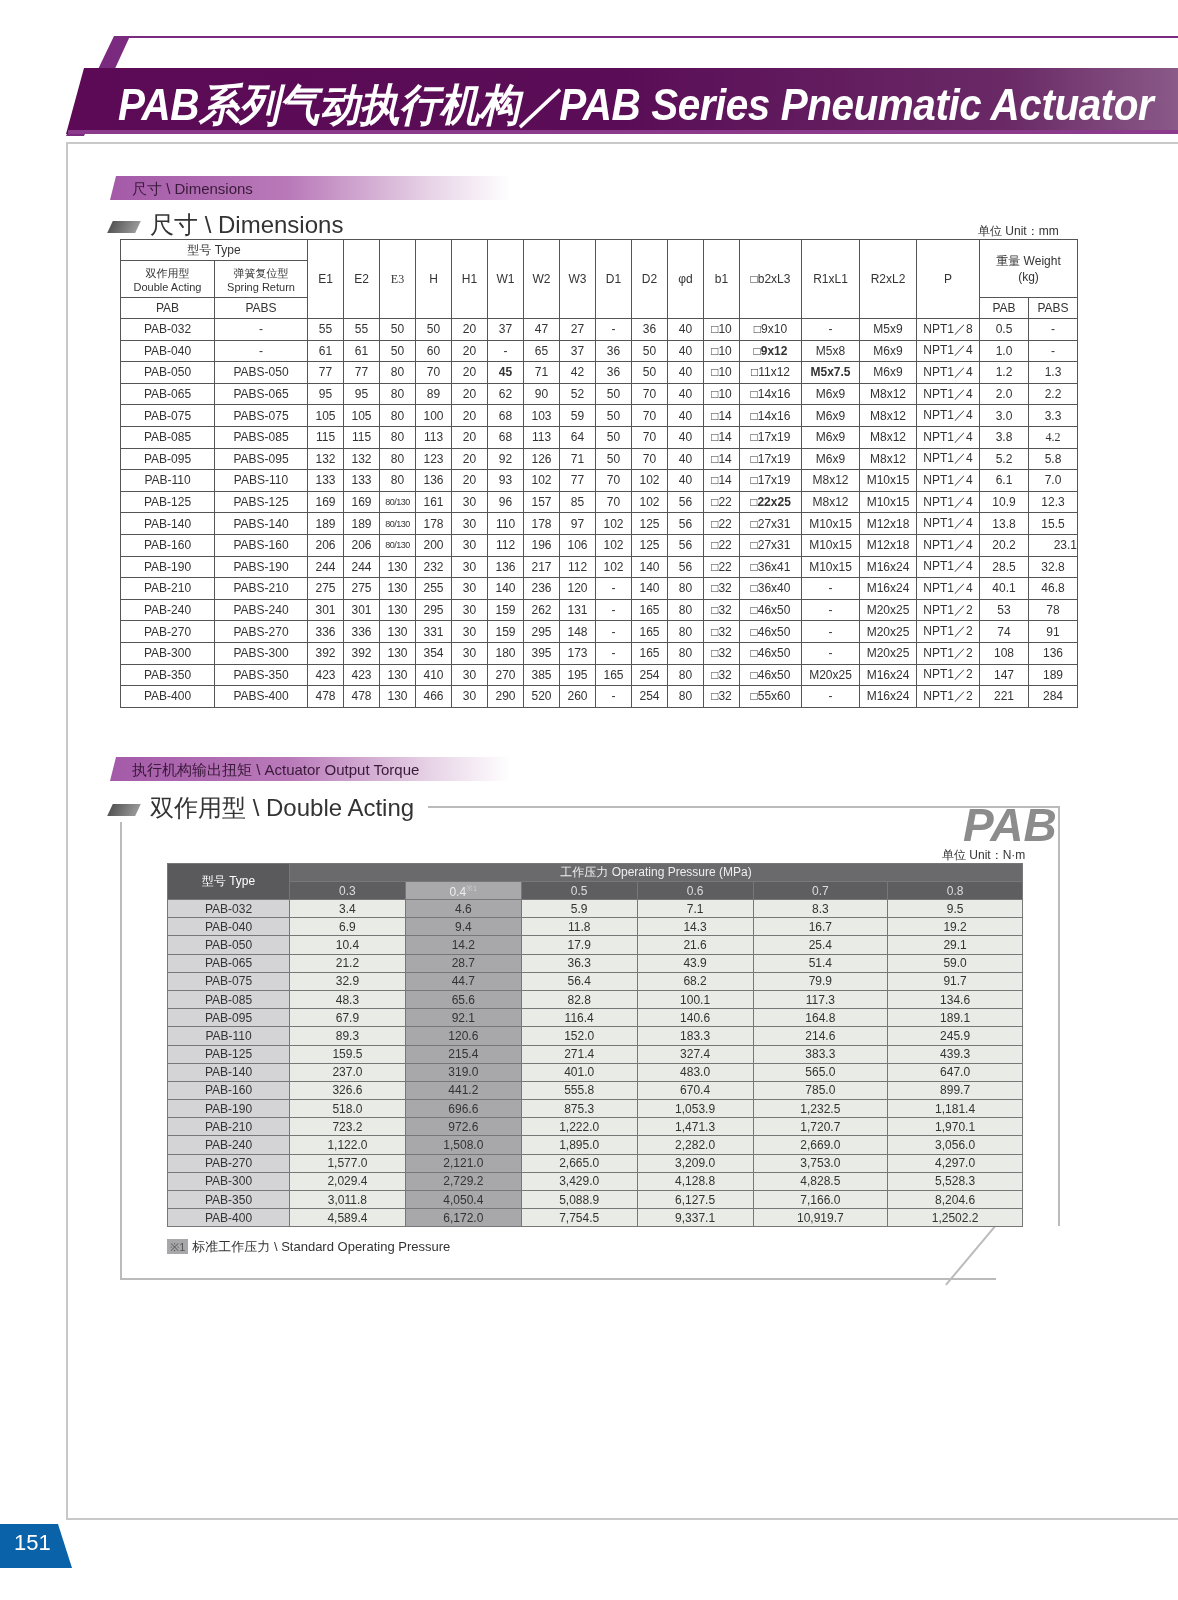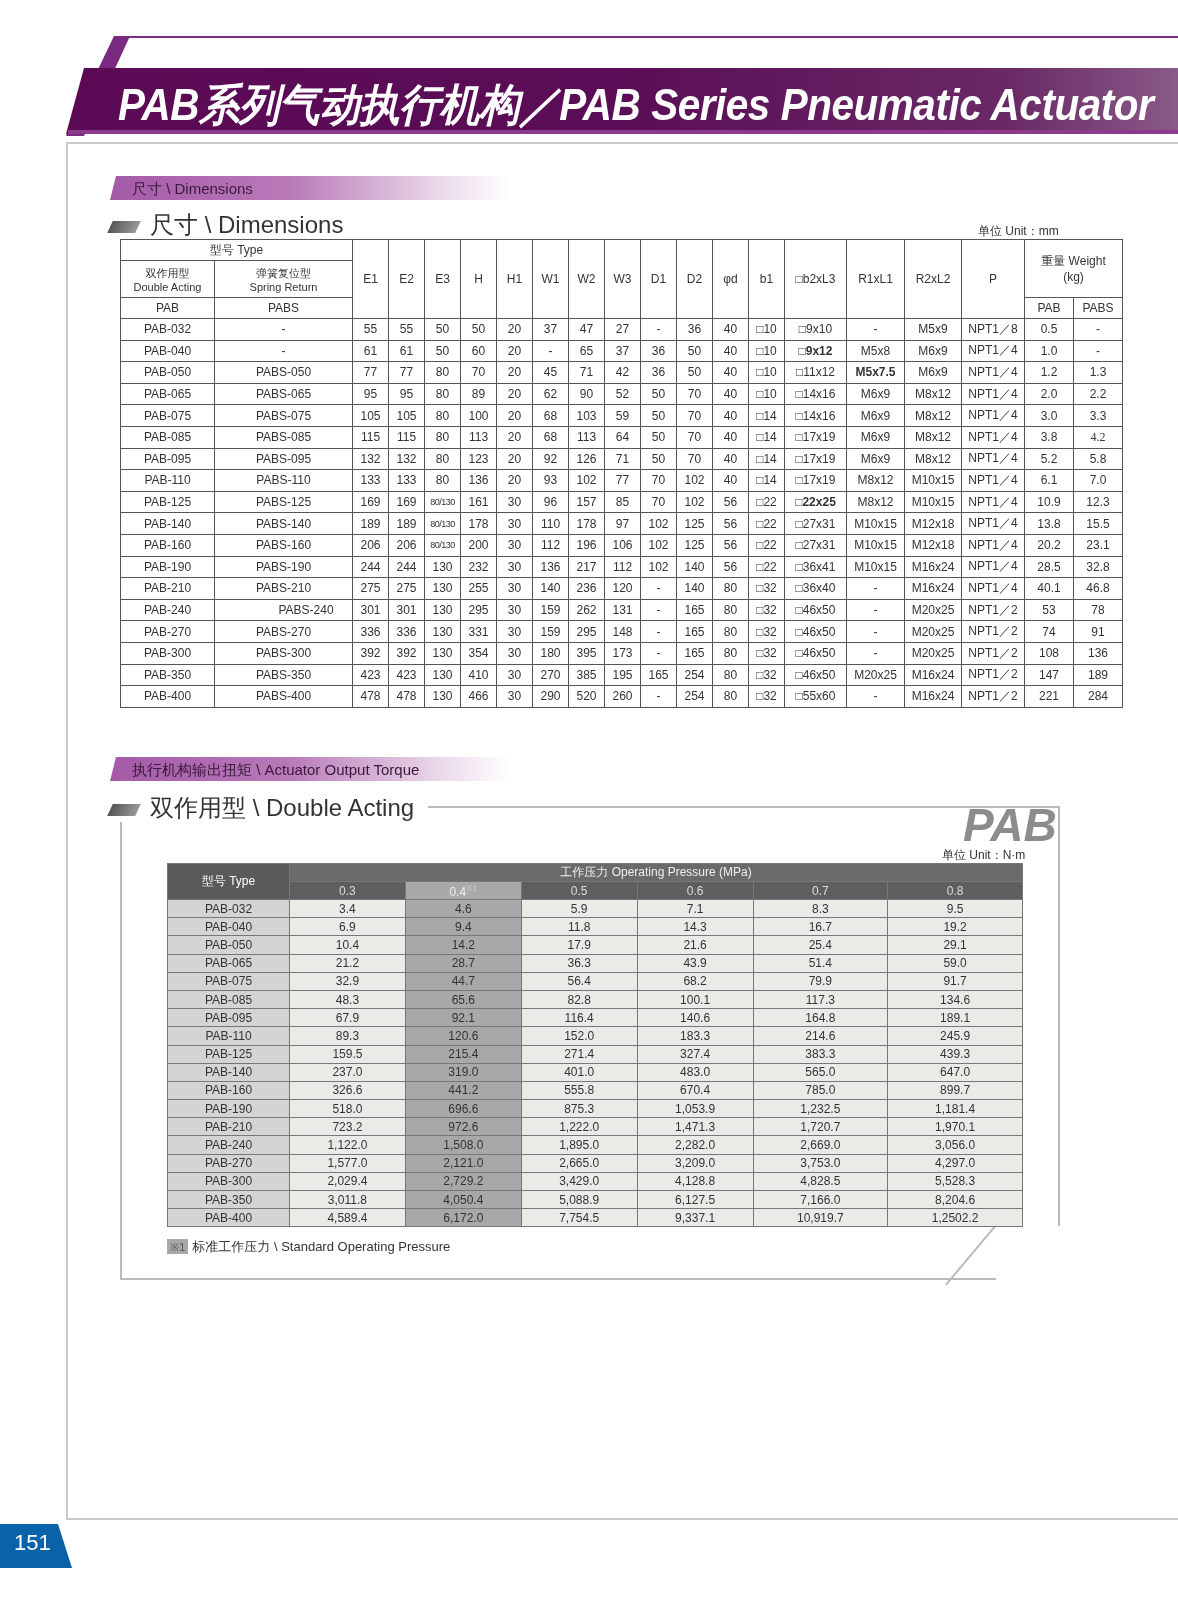--- a/index.html
+++ b/index.html
@@ -72,21 +72,21 @@
   <span class="mark"></span><span>尺寸 \ Dimensions</span>
 </div>
 <div class="unit" style="left:978px; top:223px;">单位 Unit：mm</div>
 
 <table class="dims">
   <thead id="dims-head">
       <tr>
         <th colspan="2" style="width: 185px;">型号 Type</th>
         <th rowspan="3" style="width: 35px;">E1</th>
         <th rowspan="3" style="width: 35px;">E2</th>
-        <th rowspan="3" style="width: 35px;">E3</th>
+        <th rowspan="3" style="width: 35px; font-family: Liberation Serif, serif;">E3</th>
         <th rowspan="3" style="width: 35px;">H</th>
         <th rowspan="3" style="width: 35px;">H1</th>
         <th rowspan="3" style="width: 35px;">W1</th>
         <th rowspan="3" style="width: 35px;">W2</th>
         <th rowspan="3" style="width: 35px;">W3</th>
         <th rowspan="3" style="width: 35px;">D1</th>
         <th rowspan="3" style="width: 35px;">D2</th>
         <th rowspan="3" style="width: 35px;">φd</th>
         <th rowspan="3" style="width: 35px;">b1</th>
         <th rowspan="3" style="width: 61px;">□b2xL3</th>
@@ -161,21 +161,21 @@
         <td style="width: 48px;">-</td>
       </tr>
       <tr>
         <td style="width: 93px;">PAB-050</td>
         <td style="width: 92px;">PABS-050</td>
         <td style="width: 35px;">77</td>
         <td style="width: 35px;">77</td>
         <td style="width: 35px;">80</td>
         <td style="width: 35px;">70</td>
         <td style="width: 35px;">20</td>
-        <td style="width: 35px;">45</td>
+        <td style="width: 35px; font-weight: bold;">45</td>
         <td style="width: 35px;">71</td>
         <td style="width: 35px;">42</td>
         <td style="width: 35px;">36</td>
         <td style="width: 35px;">50</td>
         <td style="width: 35px;">40</td>
         <td style="width: 35px;">□10</td>
         <td style="width: 61px;">□11x12</td>
         <td style="width: 57px; font-weight: bold;">M5x7.5</td>
         <td style="width: 56px;">M6x9</td>
         <td style="width: 62px;">NPT1／4</td>
@@ -349,21 +349,21 @@
         <td style="width: 35px;">106</td>
         <td style="width: 35px;">102</td>
         <td style="width: 35px;">125</td>
         <td style="width: 35px;">56</td>
         <td style="width: 35px;">□22</td>
         <td style="width: 61px;">□27x31</td>
         <td style="width: 57px;">M10x15</td>
         <td style="width: 56px;">M12x18</td>
         <td style="width: 62px;">NPT1／4</td>
         <td style="width: 48px;">20.2</td>
-        <td style="width: 48px;">23.1</td>
+        <td style="width: 48px; text-align: right;">23.1</td>
       </tr>
       <tr>
         <td style="width: 93px;">PAB-190</td>
         <td style="width: 92px;">PABS-190</td>
         <td style="width: 35px;">244</td>
         <td style="width: 35px;">244</td>
         <td style="width: 35px;">130</td>
         <td style="width: 35px;">232</td>
         <td style="width: 35px;">30</td>
         <td style="width: 35px;">136</td>
@@ -397,21 +397,21 @@
         <td style="width: 35px;">□32</td>
         <td style="width: 61px;">□36x40</td>
         <td style="width: 57px;">-</td>
         <td style="width: 56px;">M16x24</td>
         <td style="width: 62px;">NPT1／4</td>
         <td style="width: 48px;">40.1</td>
         <td style="width: 48px;">46.8</td>
       </tr>
       <tr>
         <td style="width: 93px;">PAB-240</td>
-        <td style="width: 92px; padding-left: 45px;">PABS-240</td>
+        <td style="width: 92px;">PABS-240</td>
         <td style="width: 35px;">301</td>
         <td style="width: 35px;">301</td>
         <td style="width: 35px;">130</td>
         <td style="width: 35px;">295</td>
         <td style="width: 35px;">30</td>
         <td style="width: 35px;">159</td>
         <td style="width: 35px;">262</td>
         <td style="width: 35px;">131</td>
         <td style="width: 35px;">-</td>
         <td style="width: 35px;">165</td>

